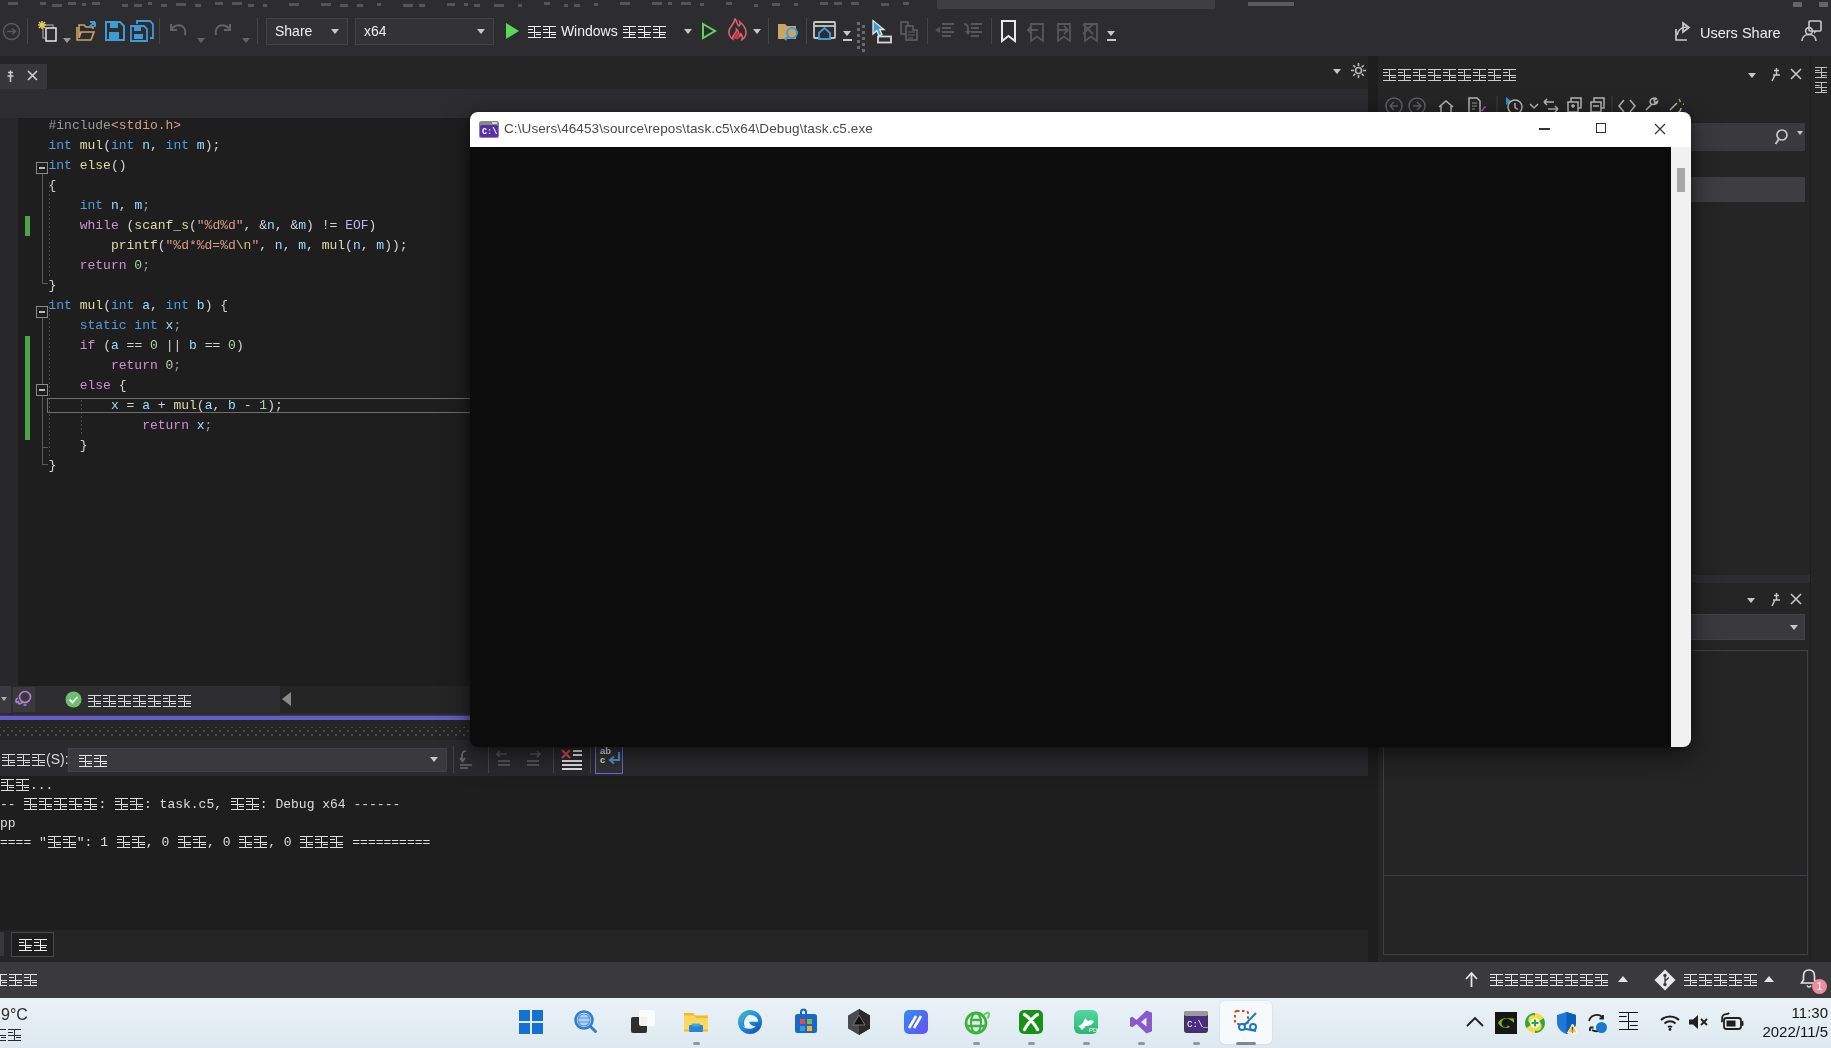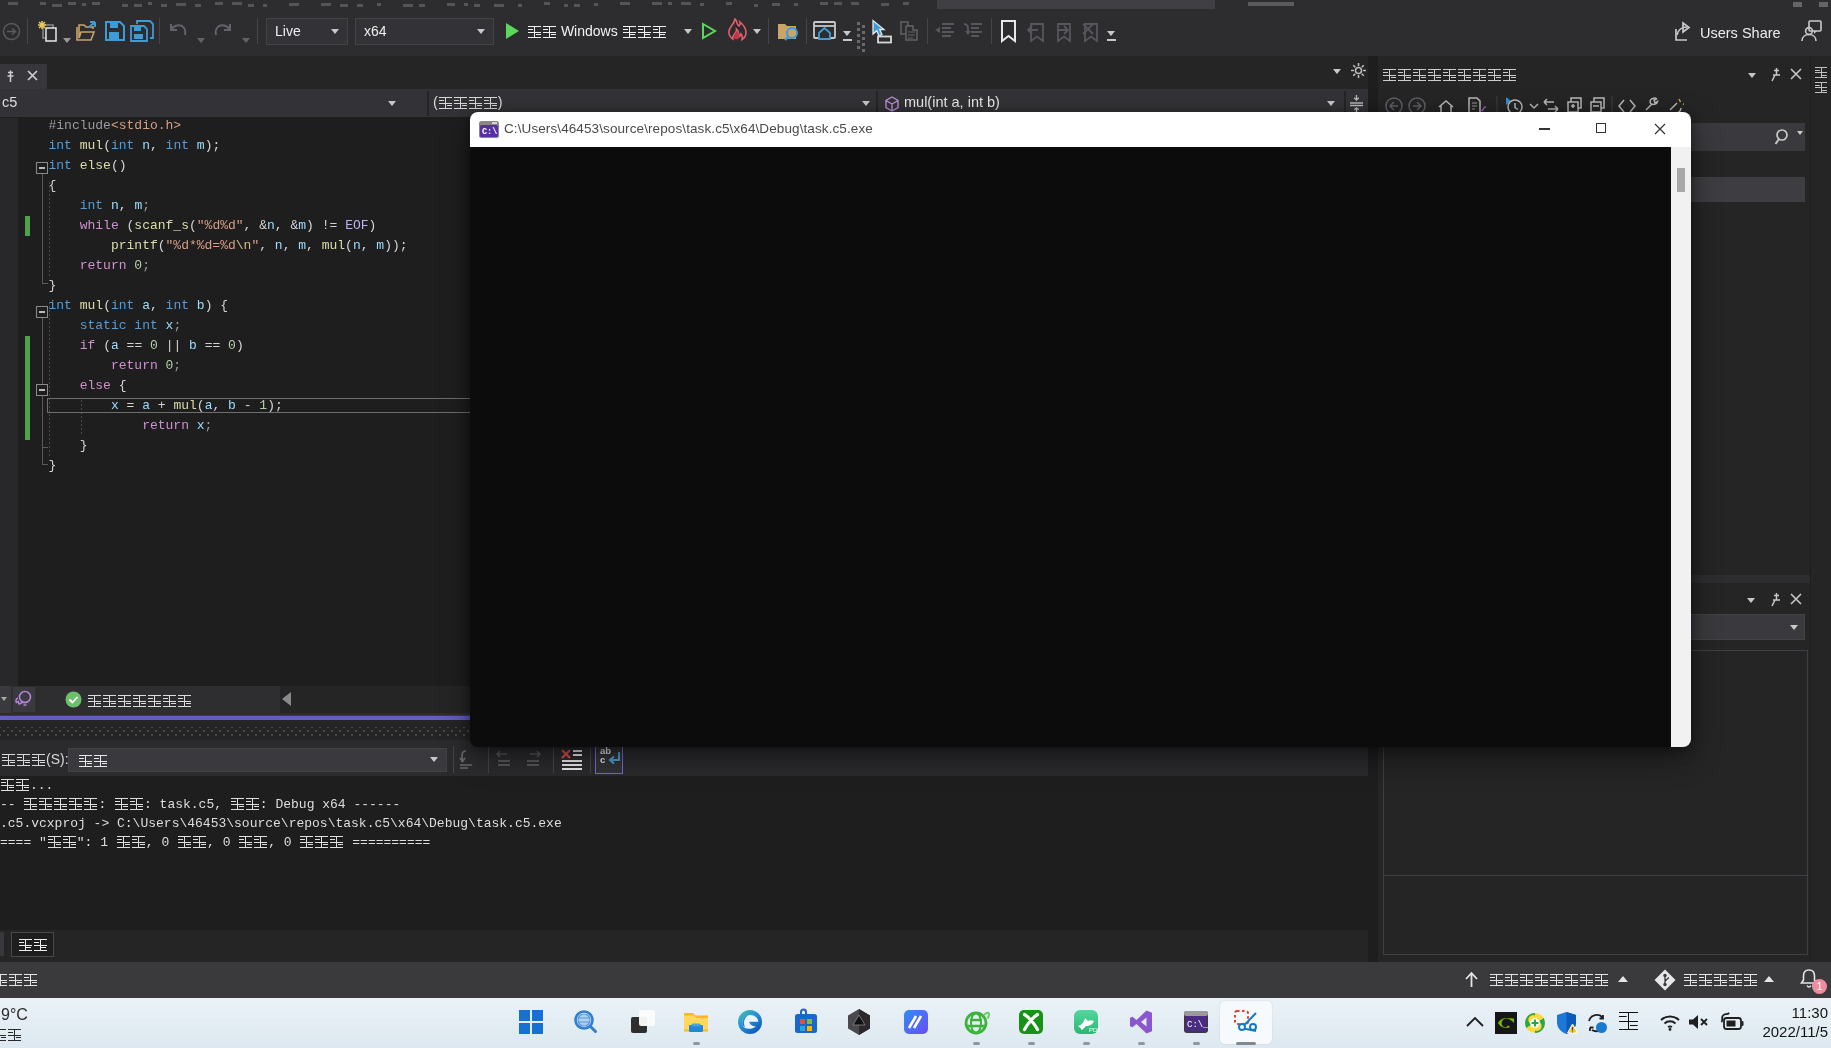--- a/index.html
+++ b/index.html
@@ -106,21 +106,21 @@
         <path d="M4 3v6h6" fill="none" stroke="#62626a" stroke-width="2"></path>
         <path d="M4 9c2-4 7-6 11-4 3 2 4 5 3 9" fill="none" stroke="#62626a" stroke-width="2"></path>
       </svg>
 <div class="dd" style="left:197px;top:29px;border-top-color:#62626a"></div>
 <svg class="abs" style="left:212px;top:12px" width="22" height="20">
         <path d="M18 3v6h-6" fill="none" stroke="#62626a" stroke-width="2"></path>
         <path d="M18 9c-2-4-7-6-11-4-3 2-4 5-3 9" fill="none" stroke="#62626a" stroke-width="2"></path>
       </svg>
 <div class="dd" style="left:242px;top:29px;border-top-color:#62626a"></div>
 <div class="sep" style="left:257px;top:9px;height:26px"></div>
-<div class="abs" style="left:266px;top:9px;width:82px;height:27px;background:#333337;border:1px solid #434346;color:#eee;font-size:14px;line-height:25px;padding-left:8px">Live</div>
+<div class="abs" style="left:266px;top:9px;width:82px;height:27px;background:#333337;border:1px solid #434346;color:#eee;font-size:14px;line-height:25px;padding-left:8px">Share</div>
 <div class="dd ddw" style="left:331px;top:20px"></div>
 <div class="abs" style="left:355px;top:9px;width:139px;height:27px;background:#333337;border:1px solid #434346;color:#eee;font-size:14px;line-height:25px;padding-left:8px">x64</div>
 <div class="dd ddw" style="left:477px;top:20px"></div>
 <div class="abs" style="left:506px;top:14px;width:0;height:0;border-left:13px solid #5bd75b;border-top:8px solid transparent;border-bottom:8px solid transparent"></div>
 <div class="abs" style="left:527px;top:14px;color:#f0f0f0;font-size:14px"><i class="g" style="width:13px;height:12px"></i><i class="g" style="width:13px;height:12px"></i> Windows <i class="g" style="width:13px;height:12px"></i><i class="g" style="width:13px;height:12px"></i><i class="g" style="width:13px;height:12px"></i></div>
 <div class="dd ddw" style="left:684px;top:20px"></div>
 <svg class="abs" style="left:701px;top:13px" width="16" height="18">
         <path d="M2 2l12 7-12 7z" fill="none" stroke="#5bd75b" stroke-width="2"></path>
       </svg>
 <svg class="abs" style="left:726px;top:9px" width="22" height="25">
@@ -214,38 +214,20 @@
           <path d="M7.5 1.5v5.5M4.5 7h6M7.5 7v6M5 3.5h5" fill="none" stroke="#cfcfcf" stroke-width="1.5"></path>
         </svg>
 <svg class="abs" style="left:26px;top:5px" width="13" height="13">
           <path d="M2 2l9 9M11 2l-9 9" stroke="#cfcfcf" stroke-width="1.7"></path>
         </svg>
 </div>
 <div class="dd ddw" style="left:1333px;top:13px"></div>
 <svg class="abs" style="left:1350px;top:6px" width="17" height="17">
         <circle cx="8.5" cy="8.5" r="3" fill="none" stroke="#b8b8b8" stroke-width="1.6"></circle>
         <path d="M8.5 1v3M8.5 13v3M1 8.5h3M13 8.5h3M3.2 3.2l2.1 2.1M11.7 11.7l2.1 2.1M3.2 13.8l2.1-2.1M11.7 5.3l2.1-2.1" stroke="#b8b8b8" stroke-width="1.6"></path>
-      </svg>
-</div>
-<div class="abs" style="left:0;top:89px;width:1372px;height:29px;background:#333337;border-bottom:1px solid #1e1e1e">
-<div class="abs" style="left:2px;top:5px;color:#dcdcdc;font-size:14.5px">c5</div>
-<div class="dd ddw" style="left:388px;top:12px"></div>
-<div class="abs" style="left:427px;top:2px;width:2px;height:25px;background:#252526"></div>
-<div class="abs" style="left:433px;top:5px;color:#d8d8d8;font-size:14.5px">(<i class="g" style="width:13px;height:12px"></i><i class="g" style="width:13px;height:12px"></i><i class="g" style="width:13px;height:12px"></i><i class="g" style="width:13px;height:12px"></i>)</div>
-<div class="dd ddw" style="left:862px;top:12px"></div>
-<div class="abs" style="left:876px;top:2px;width:2px;height:25px;background:#252526"></div>
-<svg class="abs" style="left:884px;top:7px" width="16" height="16">
-        <path d="M8 1l6 3.5v7L8 15l-6-3.5v-7z M2 4.5l6 3.5 6-3.5 M8 8v7" fill="none" stroke="#b88fd6" stroke-width="1.4"></path>
-      </svg>
-<div class="abs" style="left:904px;top:5px;color:#e8e8e8;font-size:14.5px">mul(int a, int b)</div>
-<div class="dd ddw" style="left:1327px;top:12px"></div>
-<div class="abs" style="left:1344px;top:2px;width:2px;height:25px;background:#252526"></div>
-<svg class="abs" style="left:1349px;top:6px" width="15" height="17">
-        <path d="M1 8h13M1 10.5h13" stroke="#b8b8b8" stroke-width="1.4"></path>
-        <path d="M7.5 0v5M5.2 2.8L7.5 5l2.3-2.2M7.5 17v-4M5.2 14.8L7.5 13l2.3 1.8" fill="none" stroke="#b8b8b8" stroke-width="1.4"></path>
       </svg>
 </div>
 <div class="abs" style="left:0;top:118px;width:1372px;height:568px;background:#1e1e1e;overflow:hidden">
 <div class="abs" style="left:0;top:0;width:18px;height:568px;background:#28282a"></div>
 <div class="abs" style="left:25px;top:98px;width:5px;height:20px;background:#4ea24e"></div>
 <div class="abs" style="left:25px;top:218px;width:5px;height:104px;background:#4ea24e"></div>
 <div class="abs" style="left:42px;top:56px;width:1px;height:109px;background:#5a5a5a"></div>
 <div class="abs" style="left:42px;top:165px;width:6px;height:1px;background:#5a5a5a"></div>
 <div class="abs" style="left:42px;top:200px;width:1px;height:146px;background:#5a5a5a"></div>
 <div class="abs" style="left:42px;top:346px;width:6px;height:1px;background:#5a5a5a"></div>
@@ -329,21 +311,21 @@
 <div class="abs" style="left:595px;top:3px;width:28px;height:31px;background:#333337;border:1.5px solid #6f6ce0"></div>
 <div class="abs" style="left:600px;top:6px;color:#e8e8e8;font-size:9.5px;font-weight:bold;line-height:9px">ab<br>c</div>
 <svg class="abs" style="left:607px;top:10px" width="16" height="18">
         <path d="M12 2v8H4M7 6.5L3 10l4 3.5" fill="none" stroke="#4e9fd6" stroke-width="2"></path>
       </svg>
 </div>
 <div class="abs" style="left:0;top:776px;width:1372px;height:154px;background:#1e1e1e;color:#dedede">
 <div class="abs" style="left:0;top:0;width:1372px;font-family:'Liberation Mono',monospace;font-size:13px;line-height:19px;font-size:13px">
 <div style="height:19px;white-space:pre;overflow:visible"><i class="g" style="width:13px;height:12px"></i><i class="g" style="width:13px;height:12px"></i>...</div>
 <div style="height:19px;white-space:pre;overflow:visible">-- <i class="g" style="width:13px;height:12px"></i><i class="g" style="width:13px;height:12px"></i><i class="g" style="width:13px;height:12px"></i><i class="g" style="width:13px;height:12px"></i><i class="g" style="width:13px;height:12px"></i>: <i class="g" style="width:13px;height:12px"></i><i class="g" style="width:13px;height:12px"></i>: task.c5, <i class="g" style="width:13px;height:12px"></i><i class="g" style="width:13px;height:12px"></i>: Debug x64 ------</div>
-<div style="height:19px;white-space:pre">.c5.vcxproj -&gt; C:\Users\46453\source\repos\task.c5\x64\Debug\task.c5.exe</div>
+<div style="height:19px;white-space:pre">pp</div>
 <div style="height:19px;white-space:pre;overflow:visible">==== "<i class="g" style="width:13px;height:12px"></i><i class="g" style="width:13px;height:12px"></i>": 1 <i class="g" style="width:13px;height:12px"></i><i class="g" style="width:13px;height:12px"></i>, 0 <i class="g" style="width:13px;height:12px"></i><i class="g" style="width:13px;height:12px"></i>, 0 <i class="g" style="width:13px;height:12px"></i><i class="g" style="width:13px;height:12px"></i>, 0 <i class="g" style="width:13px;height:12px"></i><i class="g" style="width:13px;height:12px"></i><i class="g" style="width:13px;height:12px"></i> ==========</div>
 </div>
     </div>
 <div class="abs" style="left:0;top:930px;width:1372px;height:32px;background:#252526">
 <div class="abs" style="left:0;top:2px;width:4px;height:24px;background:#39393d"></div>
 <div class="abs" style="left:11px;top:2px;width:43px;height:25px;background:#1e1e1e;border:1px solid #48484c;color:#ececec;font-size:14px;text-align:center;padding-top:3px"><i class="g" style="width:13px;height:12px"></i><i class="g" style="width:13px;height:12px"></i></div>
 </div>
 <div class="abs" style="left:0;top:962px;width:1831px;height:36px;background:#3a3a3d;color:#e4e4e4;font-size:14px">
 <div class="abs" style="left:-7px;top:9px"><i class="g" style="width:13px;height:12px"></i><i class="g" style="width:13px;height:12px"></i><i class="g" style="width:13px;height:12px"></i></div>
 <svg class="abs" style="left:1464px;top:9px" width="15" height="17">

